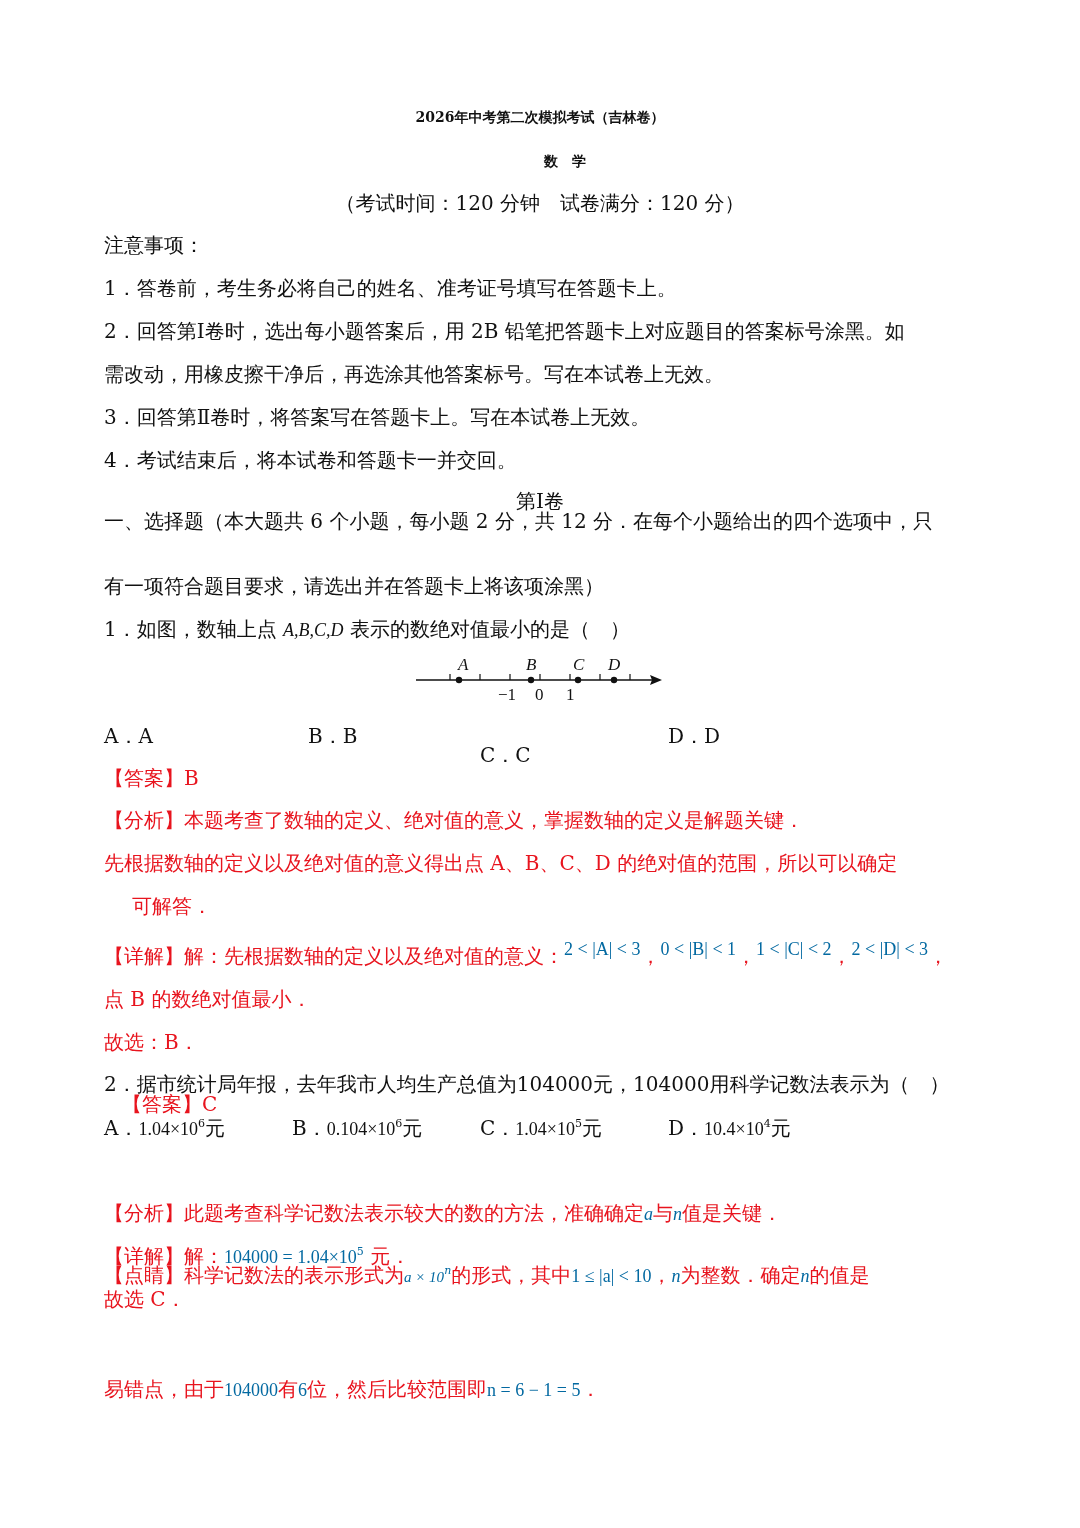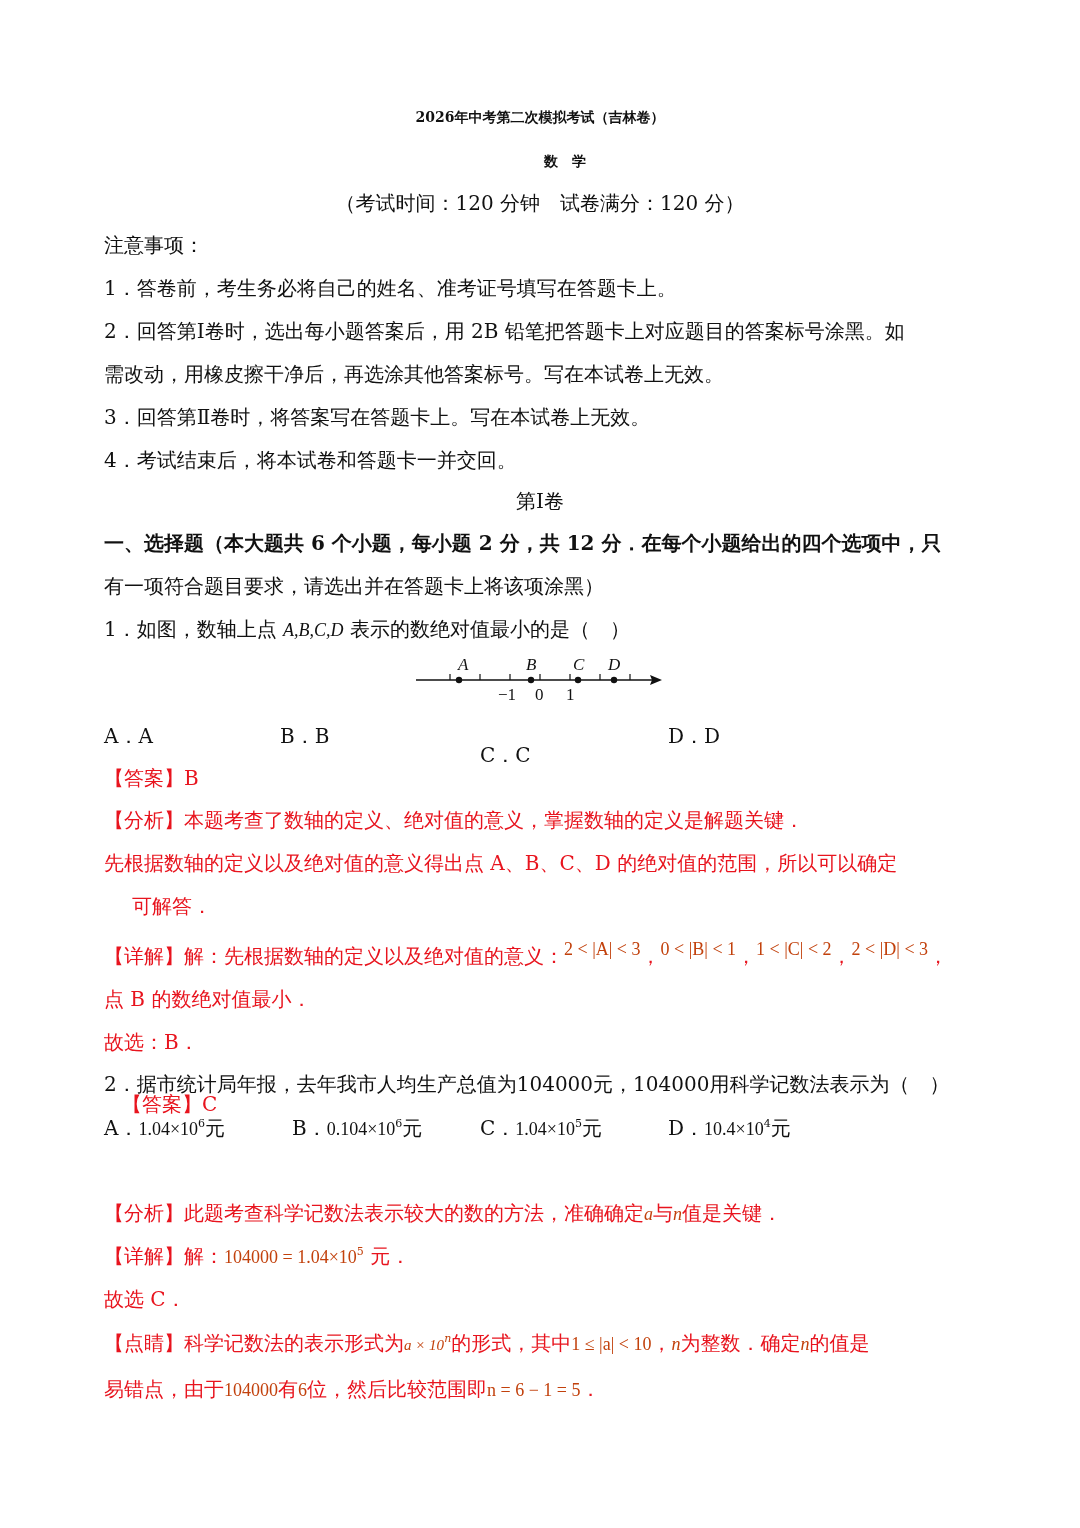--- a/index.html
+++ b/index.html
@@ -2,21 +2,21 @@
 <html><head>
 <meta charset="utf-8">
 <style>
   html, body { margin: 0; padding: 0; background: #ffffff; }
   body { width: 1080px; height: 1528px; position: relative; overflow: hidden;
          font-family: "DejaVu Serif", "Liberation Serif", serif; color: #111; }
   .line { position: absolute; left: 104px; font-size: 20px; line-height: 26px; white-space: nowrap; }
   .center { left: 0; width: 1080px; text-align: center; }
   .title { font-weight: bold; font-size: 14px; }
   .red { color: #e8141e; }
-  .bk { color: #c2410c; margin-top: 40px; }
+  .bk { color: #0369a1; margin-top: 40px; }
   .math { font-family: "Liberation Serif", "DejaVu Serif", serif; font-size: 18px; }
   .it { font-style: italic; }
   sup { font-size: 11px; vertical-align: 8px; line-height: 0; }
   .opt { position: absolute; font-size: 20px; line-height: 26px; white-space: nowrap; }
   .numline { position: absolute; left: 412px; top: 650px; width: 260px; height: 60px; }
 </style>
 </head>
 <body>
 
 <div class="line center title" style="top:104px;">2026年中考第二次模拟考试（吉林卷）</div>
@@ -25,21 +25,21 @@
 
 <div class="line" style="top:232px;">注意事项：</div>
 <div class="line" style="top:275px;">1．答卷前，考生务必将自己的姓名、准考证号填写在答题卡上。</div>
 <div class="line" style="top:318px;">2．回答第Ⅰ卷时，选出每小题答案后，用 2B 铅笔把答题卡上对应题目的答案标号涂黑。如</div>
 <div class="line" style="top:361px;">需改动，用橡皮擦干净后，再选涂其他答案标号。写在本试卷上无效。</div>
 <div class="line" style="top:404px;">3．回答第Ⅱ卷时，将答案写在答题卡上。写在本试卷上无效。</div>
 <div class="line" style="top:447px;">4．考试结束后，将本试卷和答题卡一并交回。</div>
 
 <div class="line center" style="top:488px;">第Ⅰ卷</div>
 
-<div class="line" style="top:530px;font-weight:bold;">一、选择题（本大题共 6 个小题，每小题 2 分，共 12 分．在每个小题给出的四个选项中，只</div>
+<div class="line" style="top:508px;">一、选择题（本大题共 6 个小题，每小题 2 分，共 12 分．在每个小题给出的四个选项中，只</div>
 <div class="line" style="top:573px;">有一项符合题目要求，请选出并在答题卡上将该项涂黑）</div>
 
 <div class="line" style="top:616px;">
   <span>1．如图，数轴上点 </span><span class="math it">A,B,C,D</span><span> 表示的数绝对值最小的是（　）</span>
 </div>
 
 <svg class="numline" viewBox="0 0 260 60">
   <line x1="4" y1="30" x2="242" y2="30" stroke="#111" stroke-width="1.4"></line>
   <polygon points="250,30 238,25 240,30 238,35" fill="#111"></polygon>
   <g stroke="#111" stroke-width="1.2">
@@ -64,21 +64,21 @@
     <text x="196" y="20">D</text>
   </g>
   <g font-family="Liberation Serif, serif" font-size="17" fill="#111">
     <text x="86" y="50">−1</text>
     <text x="123" y="50">0</text>
     <text x="154" y="50">1</text>
   </g>
 </svg>
 
 <div class="opt" style="left:104px; top:723px;">A．A</div>
-<div class="opt" style="left:280px; top:723px;text-align:right;">B．B</div>
+<div class="opt" style="left:308px; top:723px;text-align:right;">B．B</div>
 <div class="opt" style="left:480px; top:742px;">C．C</div>
 <div class="opt" style="left:668px; top:723px;">D．D</div>
 
 <div class="line red" style="top:765px;">
   <span>【答案】</span><span>B</span>
 </div>
 <div class="line red" style="top:807px;">
   <span>【分析】</span><span>本题考查了数轴的定义、绝对值的意义，掌握数轴的定义是解题关键．</span>
 </div>
 <div class="line red" style="top:850px;">先根据数轴的定义以及绝对值的意义得出点 A、B、C、D 的绝对值的范围，所以可以确定</div>
@@ -109,18 +109,18 @@
   <span>【答案】</span><span>C</span>
 </div>
 <div class="line red" style="top:1200px;">
   <span>【分析】</span><span>此题考查科学记数法表示较大的数的方法，准确确定</span><span class="math it bk">a</span><span>与</span><span class="math it bk">n</span><span>值是关键．</span>
 </div>
 <div class="line red" style="top:1243px;">
   <span>【详解】</span><span>解：</span><span class="math bk">104000 = 1.04×10</span><sup class="bk">5</sup><span> 元．</span>
 </div>
 <div class="line red" style="top:1286px;">故选 C．</div>
 
-<div class="line red" style="top:1330px;text-align:right;">
+<div class="line red" style="top:1262px;text-align:right;">
   <span>【点睛】</span><span>科学记数法的表示形式为</span><span class="math it bk" style="font-size:15px;">a × 10</span><sup class="bk it">n</sup><span>的形式，其中</span><span class="math bk">1 ≤ |a| &lt; 10</span><span>，</span><span class="math it bk">n</span><span>为整数．确定</span><span class="math it bk">n</span><span>的值是</span>
 </div>
 <div class="line red" style="top:1376px;">
   <span>易错点，由于</span><span class="math bk">104000</span><span>有</span><span class="math bk">6</span><span>位，然后比较范围即</span><span class="math bk">n = 6 − 1 = 5</span><span>．</span>
 </div>
 
 </body></html>

